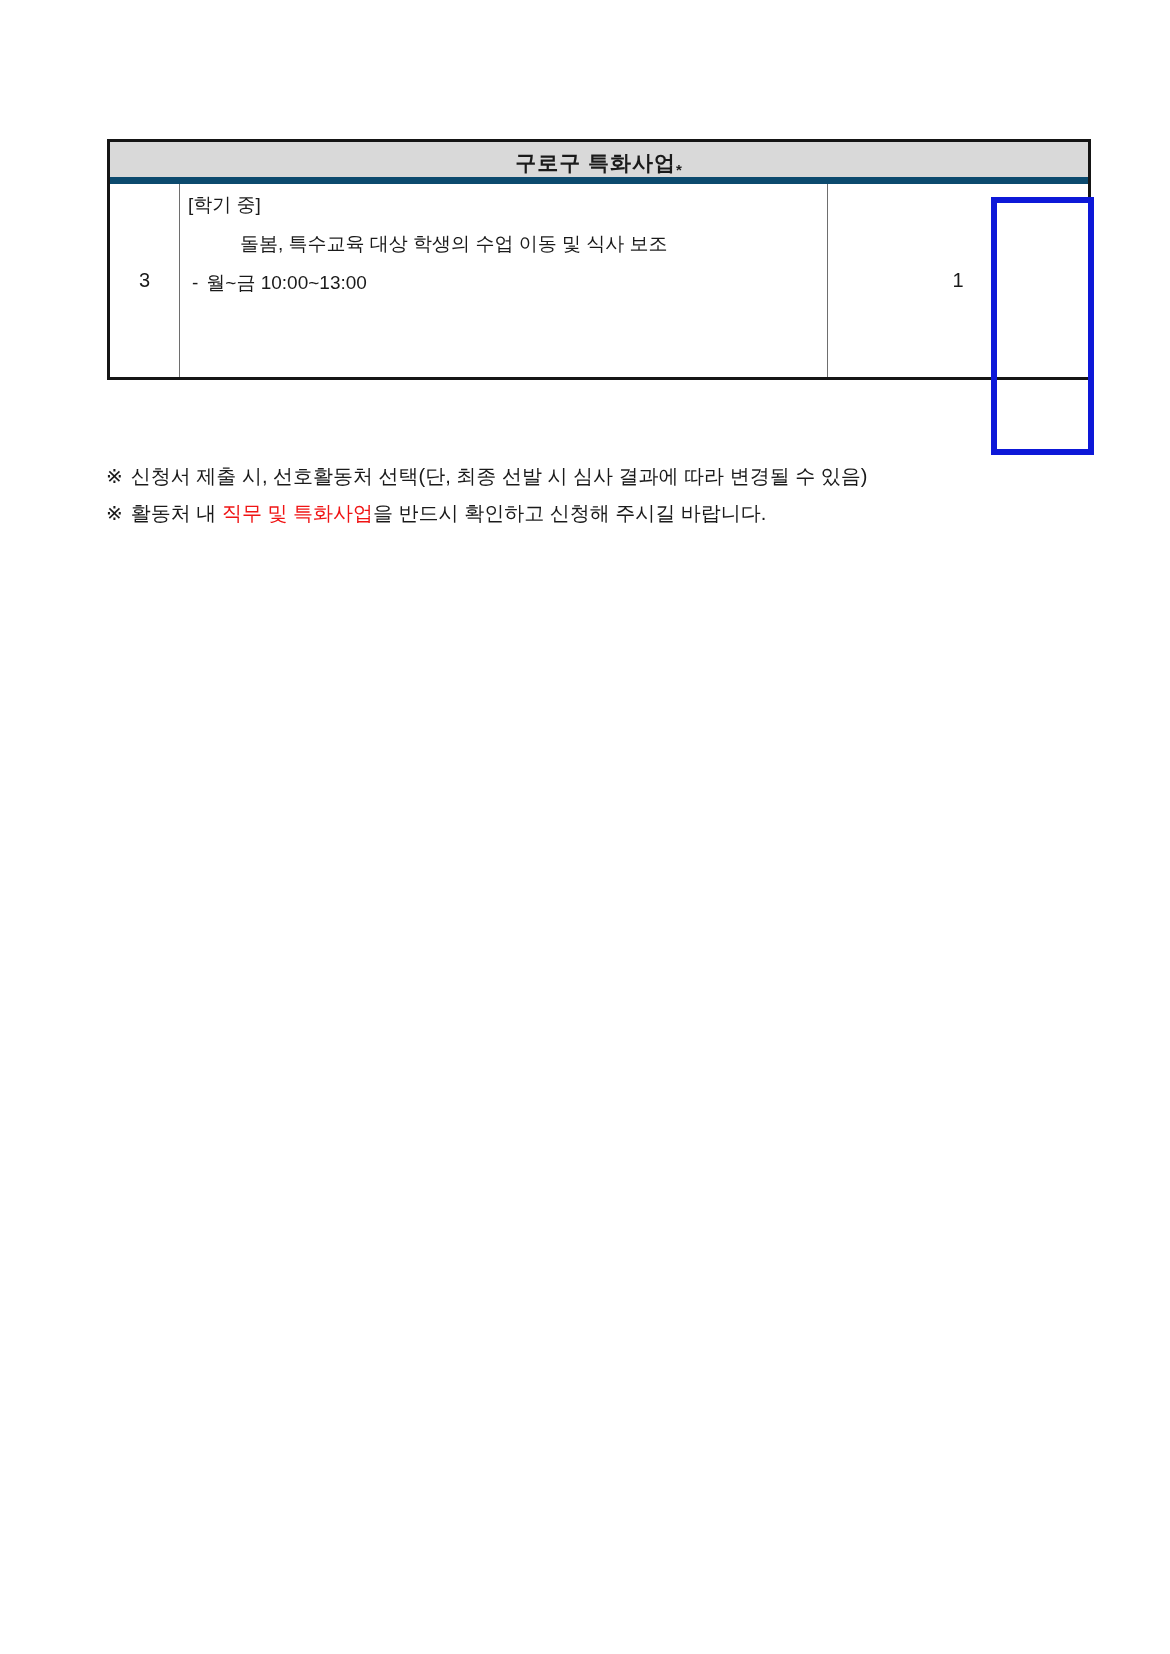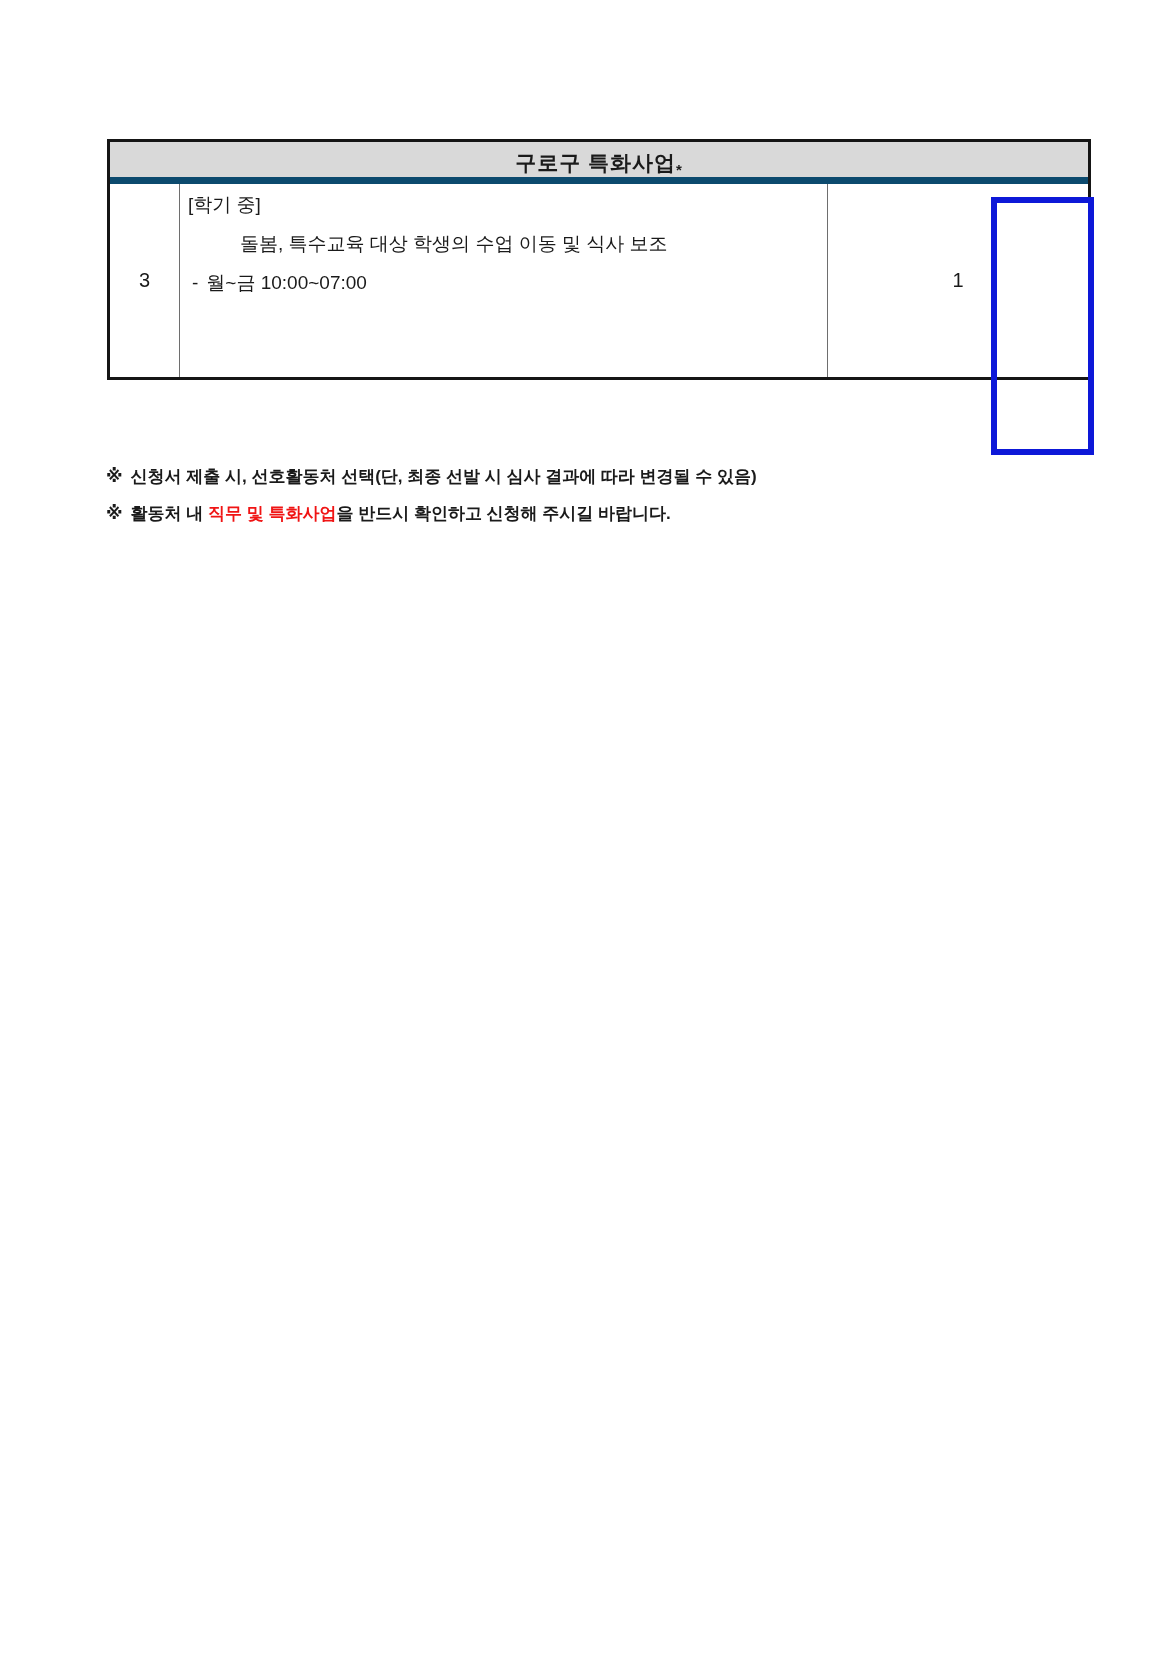--- a/index.html
+++ b/index.html
@@ -68,21 +68,21 @@
   
   .highlight-box{
     position:absolute;left:991px;top:197px;width:103px;height:258px;
     border:6px solid var(--highlight-border);
     pointer-events:none;
   }
 
   
   .notes{
     position:absolute;left:106px;top:458px;width:940px;
-    font-size:17px;font-weight:bold;
+    font-size:20px;font-weight:normal;
   }
   .note-line{line-height:37px;white-space:nowrap;}
   .note-marker{margin-right:8px;}
   .red{color:var(--note-red);}
 </style>
 </head>
 <body>
 
 <div class="page">
 
@@ -95,21 +95,21 @@
 
 
     <div class="data-row">
       <div class="data-cell c1">
         <span>3</span>
       </div>
       <div class="data-cell c3 detail-cell">
         <div class="detail-line">[학기 중]</div>
         <div class="detail-line dl-cont">돌봄, 특수교육 대상 학생의 수업 이동 및 식사 보조</div>
         <div class="detail-line dl-dash">
-          <span class="glyph">-</span><span>월~금 10:00~07:00</span>
+          <span class="glyph">-</span><span>월~금 10:00~13:00</span>
         </div>
       </div>
       <div class="data-cell c4">
         <span>1</span>
       </div>
     </div>
   </div>
 
   <div class="highlight-box"></div>
 

